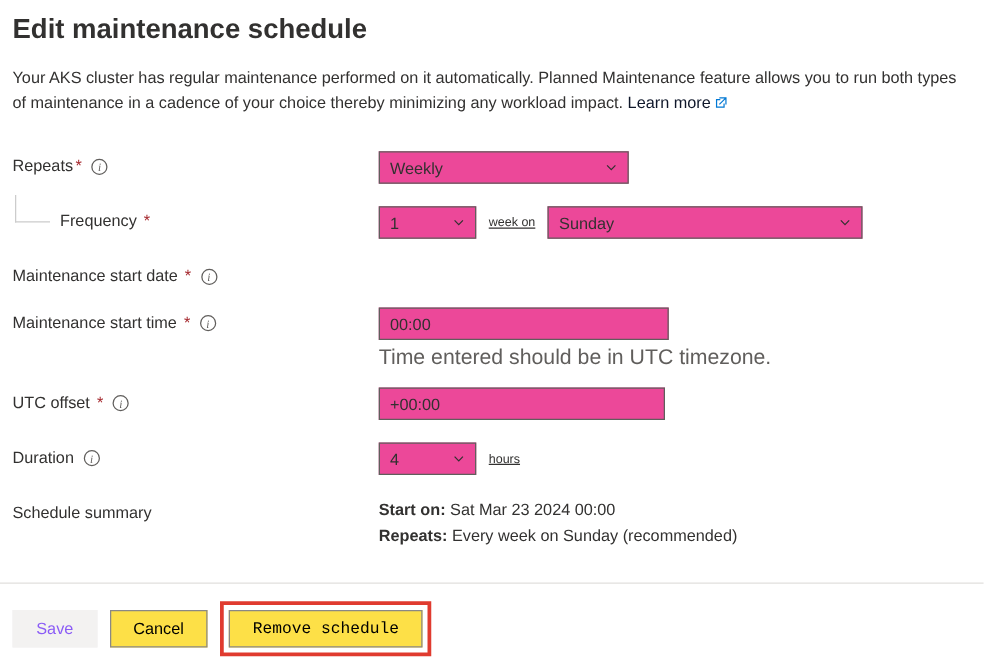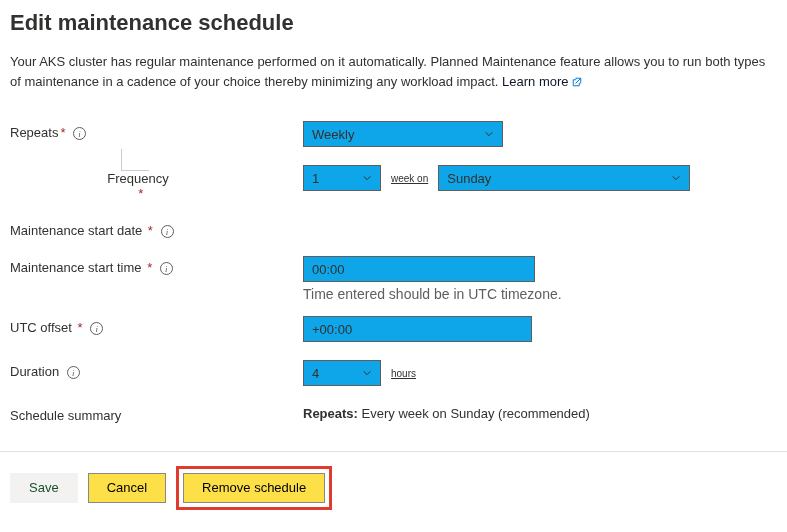--- a/index.html
+++ b/index.html
@@ -43,21 +43,20 @@
     .form-row.tight { margin-bottom: 14px; }
     .label-col {
       width: 256px;
       flex-shrink: 0;
       padding-top: 4px;
       font-size: 13px;
     }
     .indent-label {
       display: flex;
       align-items: center;
-      flex-direction: column;
     }
     .indent-connector {
       width: 28px;
       height: 22px;
       border-left: 1px solid #ccc;
       border-bottom: 1px solid #ccc;
       margin-right: 8px;
       margin-top: -20px;
       margin-left: 2px;
     }
@@ -85,21 +84,21 @@
       flex-direction: column;
     }
     .control-row {
       display: flex;
       align-items: center;
       gap: 10px;
     }
     .select-box, .input-box {
       height: 26px;
       border: 1px solid #605e5c;
-      background: #0ea5e9;
+      background: #ec4899;
       font-size: 13px;
       padding: 0 8px;
       display: flex;
       align-items: center;
       justify-content: space-between;
       position: relative;
     }
     .select-wide { width: 200px; }
     .select-freq { width: 78px; }
     .select-day { width: 252px; }
@@ -111,21 +110,21 @@
       width: 10px;
       height: 10px;
       flex-shrink: 0;
     }
     .calendar-icon {
       width: 14px;
       height: 14px;
       flex-shrink: 0;
     }
     .helper-text {
-      font-size: 14px;
+      font-size: 17px;
       color: #605e5c;
       margin-top: 4px;
     }
     .inline-text {
       font-size: 10px;
       text-decoration: underline;
     }
     .summary {
       font-size: 13px;
       line-height: 1.6;
@@ -148,26 +147,27 @@
       padding: 0 18px;
       font-size: 13px;
       border: 1px solid #8a8886;
       background: #fde047;
       cursor: pointer;
       font-family: inherit;
     }
     .btn-save {
       background: #f3f2f1;
       border-color: #f3f2f1;
-      color: #14532d;
+      color: #8b5cf6;
       cursor: default;
     }
     .btn-remove-wrap {
       border: 3px solid #e03b2f;
       padding: 4px;
+      font-family: Liberation Mono, monospace;
     }
   </style>
 </head>
 <body>
 
 <h1>Edit maintenance schedule</h1>
 
 <p class="description">
   <span>Your AKS cluster has regular maintenance performed on it automatically. Planned Maintenance feature allows you to run both types of maintenance in a cadence of your choice thereby minimizing any workload impact. </span><a href="#" class="learn-more"><span>Learn more</span><svg class="external-icon" width="12" height="12" viewBox="0 0 16 16" fill="none">
         <path d="M6 3h7v7M13 3L6 10" stroke="#0078d4" stroke-width="1.3"></path>
@@ -266,20 +266,21 @@
     </div>
   </div>
 </div>
 
 <div class="form-row">
   <div class="label-col">
     <span>Schedule summary</span>
   </div>
   <div class="control-col">
     <div class="summary">
+      <div><b>Start on:</b><span> Sat Mar 23 2024 00:00</span></div>
       <div><b>Repeats:</b><span> Every week on Sunday (recommended)</span></div>
     </div>
   </div>
 </div>
 
 <div class="footer">
   <button class="btn btn-save" disabled="">Save</button>
   <button class="btn">Cancel</button>
   <div class="btn-remove-wrap">
     <button class="btn">Remove schedule</button>

